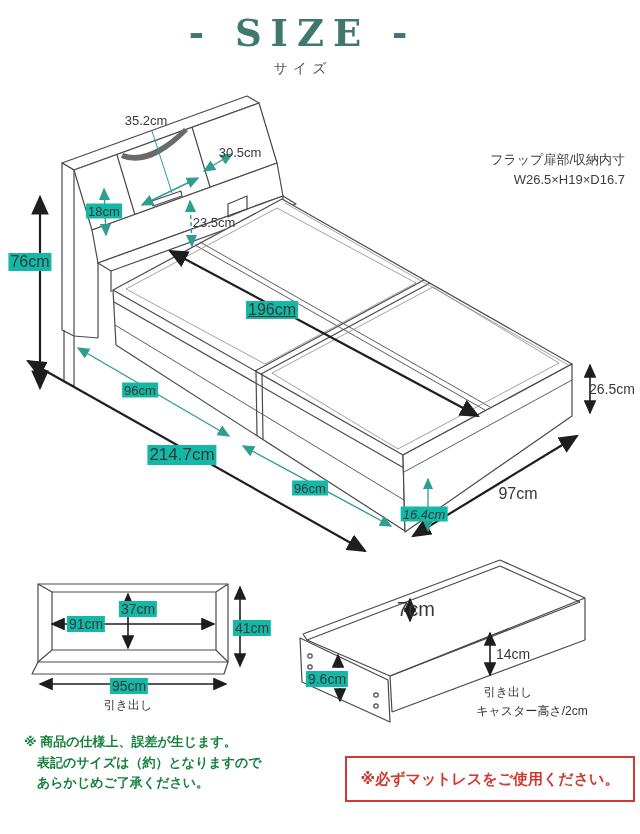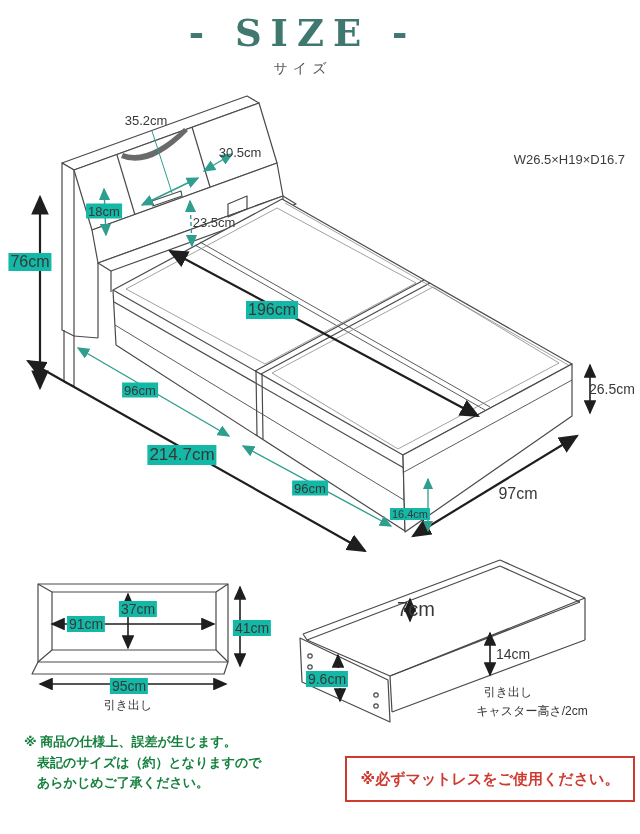--- a/index.html
+++ b/index.html
@@ -125,29 +125,30 @@
       <line x1="338" y1="668" x2="338" y2="655" marker-end="url(#mk)"></line>
       <line x1="340" y1="688" x2="340" y2="701" marker-end="url(#mk)"></line>
     </g>
   </svg>
 
   <div class="dim" style="left:146px;top:120px;font-size:13px;">35.2cm</div>
   <div class="dim" style="left:240px;top:152px;font-size:13px;">30.5cm</div>
   <div class="dim bg" style="left:104px;top:211px;font-size:13px;">18cm</div>
   <div class="dim" style="left:214px;top:222px;font-size:13px;">23.5cm</div>
   <div class="dim bg" style="left:30px;top:262px;font-size:16px;">76cm</div>
-  <div class="dim bg" style="left:272px;top:310px;font-size:16px;">196cm</div>
+  <div class="dim bg" style="left:272px;top:310px;font-size:16px;text-decoration:underline;">196cm</div>
   <div class="dim bg" style="left:140px;top:390px;font-size:13px;">96cm</div>
   <div class="dim bg" style="left:182px;top:455px;font-size:17px;">214.7cm</div>
   <div class="dim bg" style="left:310px;top:488px;font-size:13px;">96cm</div>
-  <div class="dim bg" style="left:410px;top:514px;font-size:11px;">16.4cm</div>
+  <div class="dim bg" style="left:424px;top:514px;font-size:13px;font-style:italic;">16.4cm</div>
   <div class="dim" style="left:612px;top:389px;font-size:14px;">26.5cm</div>
   <div class="dim" style="left:518px;top:494px;font-size:16px;">97cm</div>
 
   <div class="flapnote">
+    <div>フラップ扉部/収納内寸</div>
     <div>W26.5×H19×D16.7</div>
   </div>
 
   <div class="dim bg" style="left:138px;top:609px;font-size:14px;">37cm</div>
   <div class="dim bg" style="left:86px;top:624px;font-size:14px;">91cm</div>
   <div class="dim bg" style="left:252px;top:628px;font-size:14px;">41cm</div>
   <div class="dim bg" style="left:129px;top:686px;font-size:14px;">95cm</div>
   <div class="cap" style="left:128px;top:705px;">引き出し</div>
 
   <div class="dim" style="left:416px;top:609px;font-size:20px;">7cm</div>

